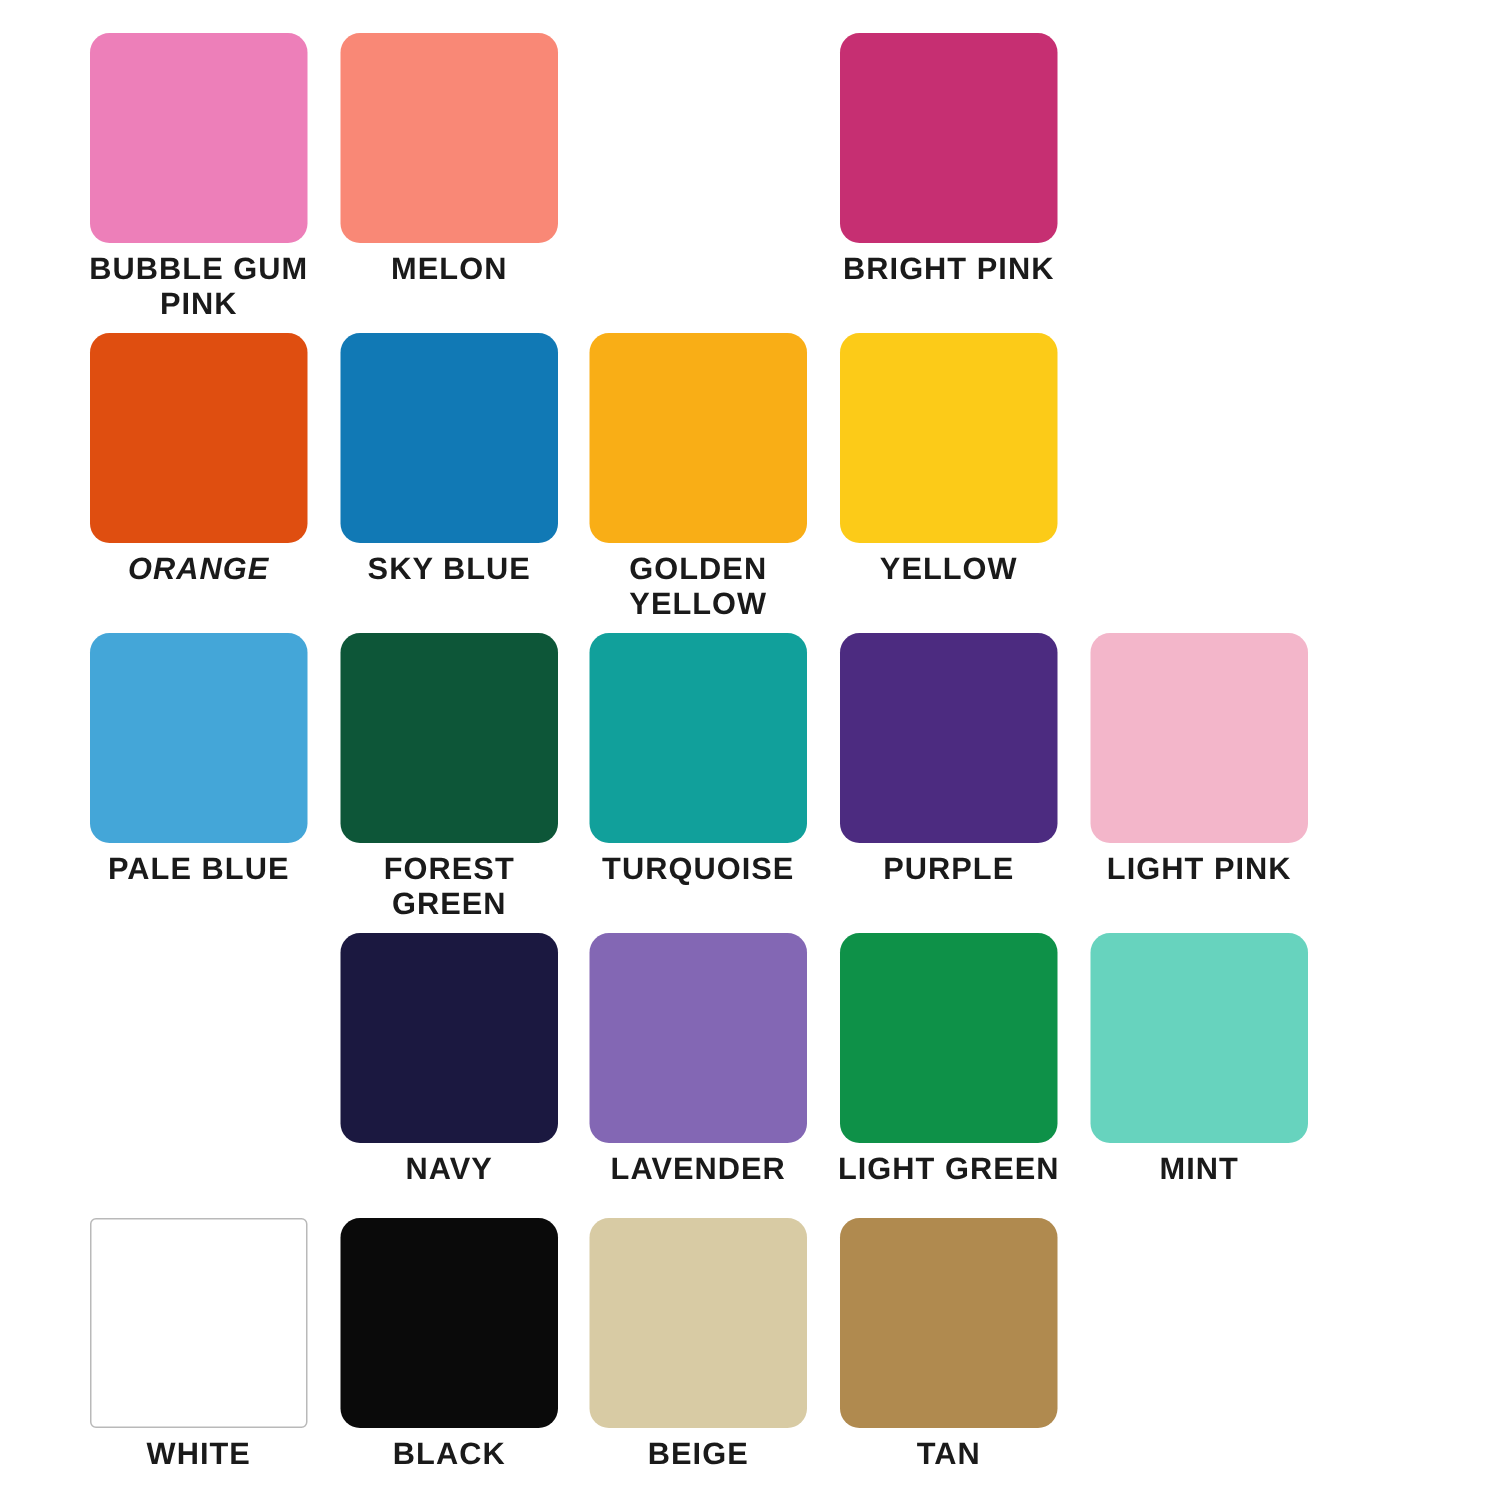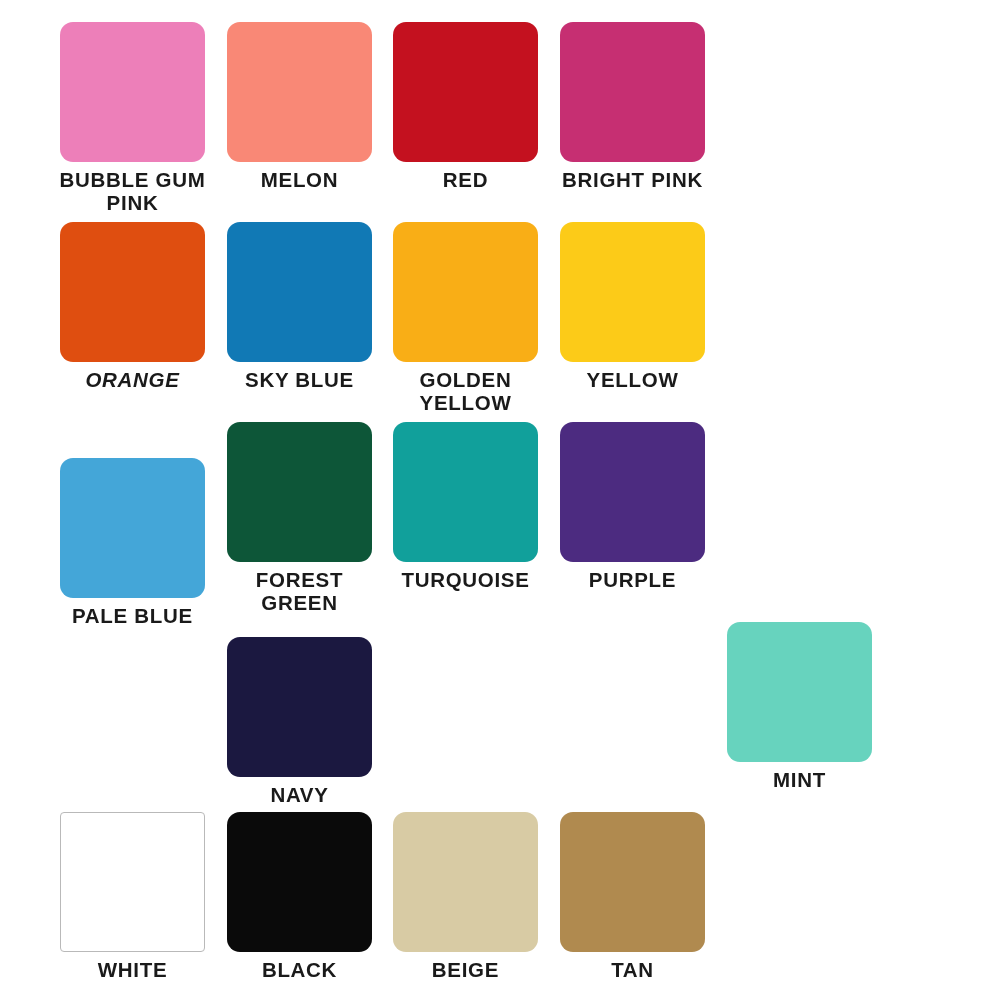--- a/index.html
+++ b/index.html
@@ -74,24 +74,20 @@
     <div class="swatch-row" style="top: 22px;">
       <div class="swatch-cell" style="left: 60px;">
         <div class="swatch-chip" style="background: rgb(237, 127, 185);"></div>
         <div class="swatch-label">BUBBLE GUM
 PINK</div>
       </div>
       <div class="swatch-cell" style="left: 227px;">
         <div class="swatch-chip" style="background: rgb(249, 136, 118);"></div>
         <div class="swatch-label">MELON</div>
       </div>
-      <div class="swatch-cell" style="left: 393px;">
-        <div class="swatch-chip" style="background: rgb(196, 17, 31);"></div>
-        <div class="swatch-label">RED</div>
-      </div>
       <div class="swatch-cell" style="left: 560px;">
         <div class="swatch-chip" style="background: rgb(198, 47, 114);"></div>
         <div class="swatch-label">BRIGHT PINK</div>
       </div>
     </div>
     <div class="swatch-row" style="top: 222px;">
       <div class="swatch-cell" style="left: 60px; font-style: italic;">
         <div class="swatch-chip" style="background: rgb(223, 78, 16);"></div>
         <div class="swatch-label">ORANGE</div>
       </div>
@@ -103,42 +99,54 @@
         <div class="swatch-chip" style="background: rgb(249, 174, 22);"></div>
         <div class="swatch-label">GOLDEN
 YELLOW</div>
       </div>
       <div class="swatch-cell" style="left: 560px;">
         <div class="swatch-chip" style="background: rgb(252, 203, 24);"></div>
         <div class="swatch-label">YELLOW</div>
       </div>
     </div>
     <div class="swatch-row" style="top: 422px;">
-      <div class="swatch-cell" style="left: 60px; margin-top: 36px;">
+      <div class="swatch-cell" style="left: 60px;">
         <div class="swatch-chip" style="background: rgb(68, 166, 216);"></div>
         <div class="swatch-label">PALE BLUE</div>
       </div>
       <div class="swatch-cell" style="left: 227px;">
         <div class="swatch-chip" style="background: rgb(13, 86, 56);"></div>
         <div class="swatch-label">FOREST
 GREEN</div>
       </div>
       <div class="swatch-cell" style="left: 393px;">
         <div class="swatch-chip" style="background: rgb(17, 160, 155);"></div>
         <div class="swatch-label">TURQUOISE</div>
       </div>
       <div class="swatch-cell" style="left: 560px;">
         <div class="swatch-chip" style="background: rgb(76, 43, 128);"></div>
         <div class="swatch-label">PURPLE</div>
       </div>
+      <div class="swatch-cell" style="left: 727px;">
+        <div class="swatch-chip" style="background: rgb(243, 182, 202);"></div>
+        <div class="swatch-label">LIGHT PINK</div>
+      </div>
     </div>
     <div class="swatch-row" style="top: 622px;">
-      <div class="swatch-cell" style="left: 227px; margin-top: 15px;">
+      <div class="swatch-cell" style="left: 227px;">
         <div class="swatch-chip" style="background: rgb(27, 24, 64);"></div>
         <div class="swatch-label">NAVY</div>
+      </div>
+      <div class="swatch-cell" style="left: 393px;">
+        <div class="swatch-chip" style="background: rgb(131, 103, 180);"></div>
+        <div class="swatch-label">LAVENDER</div>
+      </div>
+      <div class="swatch-cell" style="left: 560px;">
+        <div class="swatch-chip" style="background: rgb(14, 145, 72);"></div>
+        <div class="swatch-label">LIGHT GREEN</div>
       </div>
       <div class="swatch-cell" style="left: 727px;">
         <div class="swatch-chip" style="background: rgb(103, 211, 190);"></div>
         <div class="swatch-label">MINT</div>
       </div>
     </div>
     <div class="swatch-row" style="top: 812px;">
       <div class="swatch-cell" style="left: 60px;">
         <div class="swatch-chip outlined" style="background: rgb(255, 255, 255);"></div>
         <div class="swatch-label">WHITE</div>

